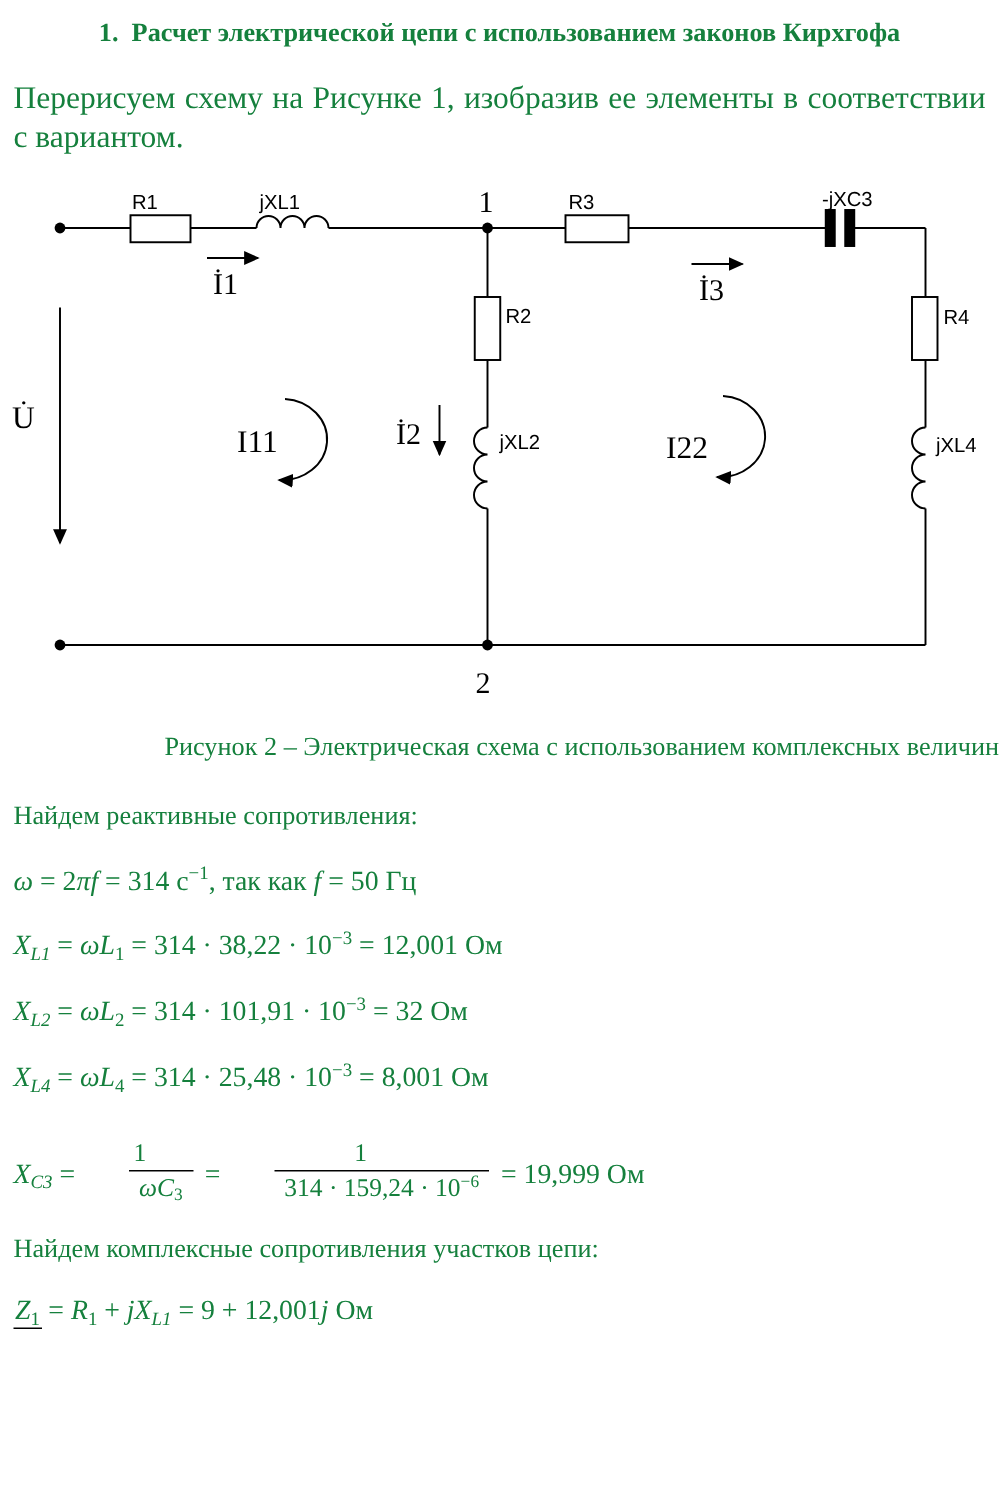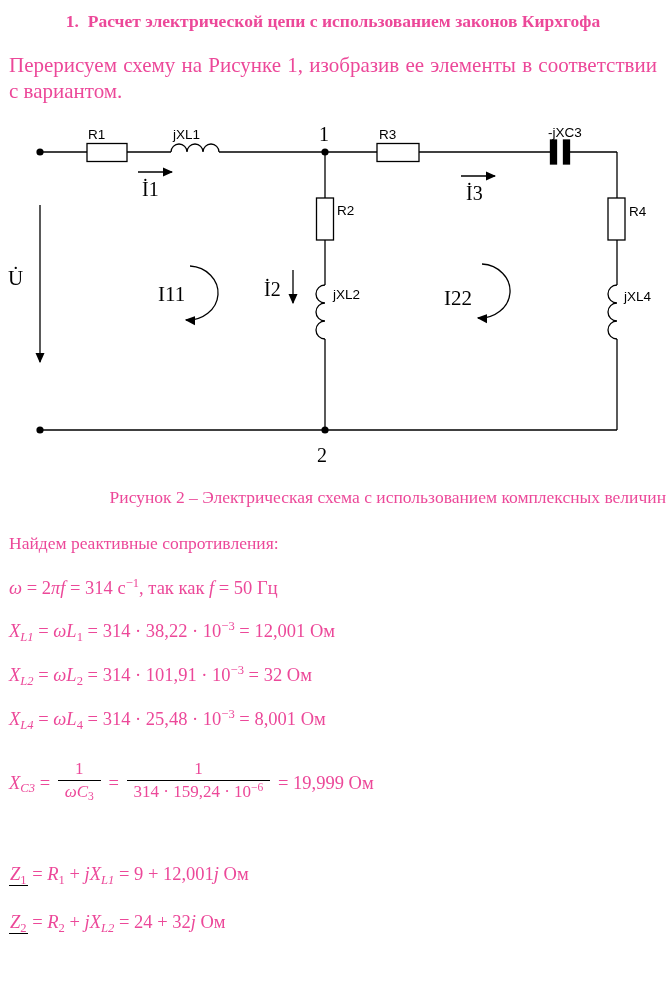--- a/index.html
+++ b/index.html
@@ -1,18 +1,18 @@
 <!DOCTYPE html>
 <html><head>
 <meta charset="utf-8">
 <style>
   html,body{margin:0;padding:0;background:#e8e8e8;}
   .page{
     position:relative;width:666px;height:1000px;background:#ffffff;
-    margin:0 auto;overflow:hidden;color:#ec4899;
+    margin:0 auto;overflow:hidden;color:#15803d;
     font-family:"Liberation Serif", serif;
   }
   .heading{
     position:absolute;top:11px;left:0;width:666px;text-align:center;
     font-size:17.5px;font-weight:bold;white-space:pre;
   }
   .para{
     position:absolute;top:52px;left:9px;width:648px;
     font-size:21px;line-height:26px;text-align:justify;
   }
@@ -28,21 +28,21 @@
     line-height:24px;
   }
   .fline .i{font-style:italic;}
   .fline .n{font-style:normal;}
   .fline .sp{font-size:68%;position:relative;top:-0.55em;}
   .fline .sb{font-size:68%;position:relative;top:0.28em;}
   .fline .sbi{font-size:68%;position:relative;top:0.28em;font-style:italic;}
   .fline .ug{border-bottom:1.6px solid #000;padding:0 1px 1px 1px;margin-top:12px;}
   .fline .fr{display:inline-block;vertical-align:middle;text-align:center;transform:translateY(-3px);margin:0 3px;}
   .fline .fr .num{display:block;padding:0 7px;font-size:17px;line-height:22px;}
-  .fline .fr .den{display:block;border-top:1.4px solid #000;padding:0 7px;font-size:17px;line-height:22px;}
+  .fline .fr .den{display:block;border-top:1.4px solid #000;padding:0 7px;font-size:17px;line-height:22px;margin-left:28px;}
   svg{position:absolute;left:0;top:110px;}
   svg text{font-family:"Liberation Sans", sans-serif;font-size:13.5px;fill:#000;}
   svg text.ser{font-family:"Liberation Serif", serif;font-size:20px;}
   svg text.ser-lg{font-family:"Liberation Serif", serif;font-size:21px;}
 </style>
 </head>
 <body>
 
 <div class="page">
 
@@ -118,17 +118,17 @@
   <div class="caption">Рисунок 2 – Электрическая схема с использованием комплексных величин</div>
 
   <div class="body-line" style="top:533px">Найдем реактивные сопротивления:</div>
 
   <div class="fline" style="top:576px"><span class="i">ω</span><span class="n"> = 2</span><span class="i">πf</span><span class="n"> = 314 с</span><span class="sp">−1</span><span class="n">, так как </span><span class="i">f </span><span class="n">= 50 Гц</span></div>
   <div class="fline" style="top:619px"><span class="i">X</span><span class="sbi">L1</span><span class="n"> = </span><span class="i">ωL</span><span class="sb">1</span><span class="n"> = 314 · 38,22 · 10</span><span class="sp">−3</span><span class="n"> = 12,001 Ом</span></div>
   <div class="fline" style="top:663px"><span class="i">X</span><span class="sbi">L2</span><span class="n"> = </span><span class="i">ωL</span><span class="sb">2</span><span class="n"> = 314 · 101,91 · 10</span><span class="sp">−3</span><span class="n"> = 32 Ом</span></div>
   <div class="fline" style="top:707px"><span class="i">X</span><span class="sbi">L4</span><span class="n"> = </span><span class="i">ωL</span><span class="sb">4</span><span class="n"> = 314 · 25,48 · 10</span><span class="sp">−3</span><span class="n"> = 8,001 Ом</span></div>
   <div class="fline" style="top:761px"><span class="i">X</span><span class="sbi">C3</span><span class="n"> = </span><span class="fr"><span class="num"><span class="n">1</span></span><span class="den"><span class="i">ωC</span><span class="sb">3</span></span></span><span class="n"> = </span><span class="fr"><span class="num"><span class="n">1</span></span><span class="den"><span class="n">314 · 159,24 · 10</span><span class="sp">−6</span></span></span><span class="n"> = 19,999 Ом</span></div>
 
+  <div class="body-line" style="top:822px">Найдем комплексные сопротивления участков цепи:</div>
 
   <div class="fline" style="top:862px"><span class="ug"><span class="i">Z</span><span class="sb">1</span></span><span class="n"> = </span><span class="i">R</span><span class="sb">1</span><span class="n"> + </span><span class="i">jX</span><span class="sbi">L1</span><span class="n"> = 9 + 12,001</span><span class="i">j</span><span class="n"> Ом</span></div>
-  <div class="fline" style="top:910px"><span class="ug"><span class="i">Z</span><span class="sb">2</span></span><span class="n"> = </span><span class="i">R</span><span class="sb">2</span><span class="n"> + </span><span class="i">jX</span><span class="sbi">L2</span><span class="n"> = 24 + 32</span><span class="i">j</span><span class="n"> Ом</span></div>
 
 </div>
 
 </body></html>

